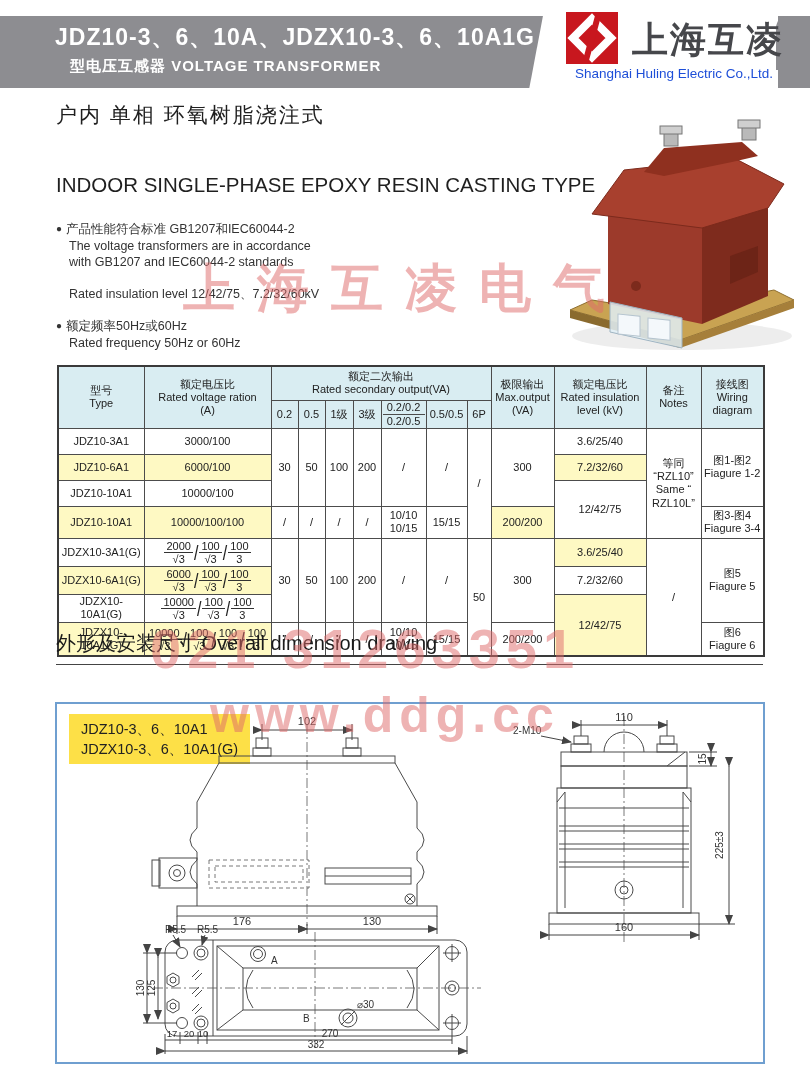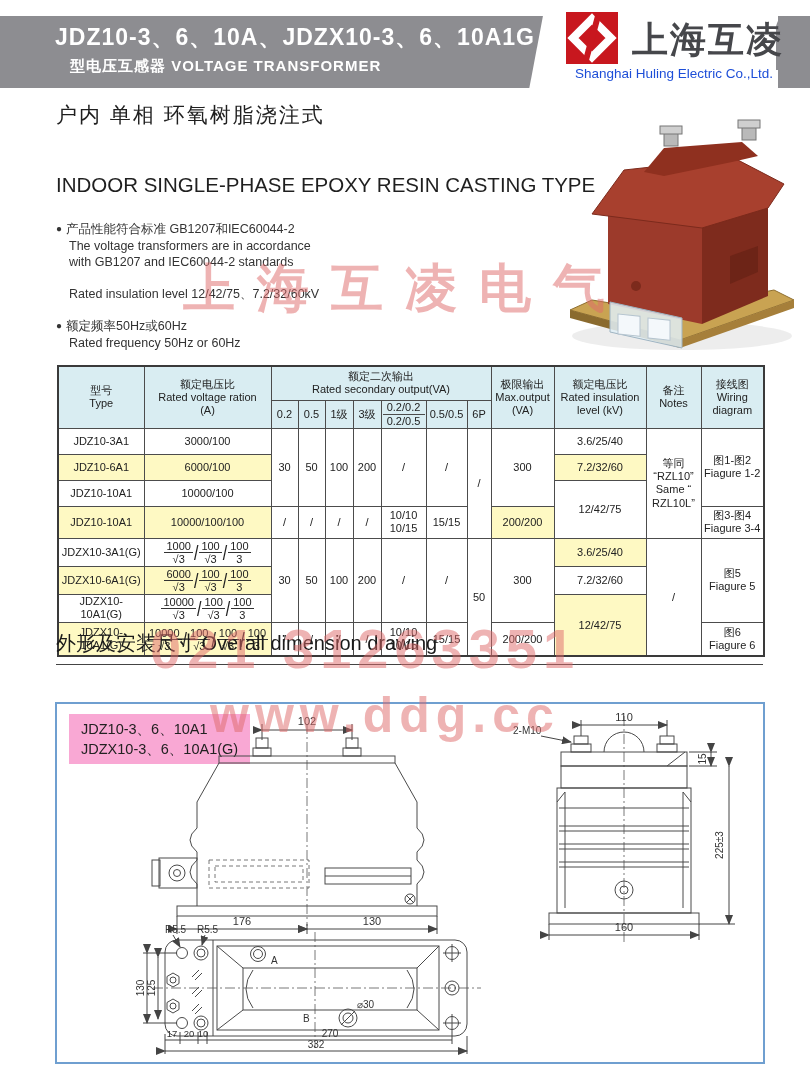--- a/index.html
+++ b/index.html
@@ -45,21 +45,21 @@
   .t .c{background:#fef9c3;}
   .divtop{border-top:1px solid #4c4c4c;}
   .frac{display:inline-block;vertical-align:middle;text-align:center;}
   .fn{display:block;border-bottom:1px solid #333;padding:0 2px;line-height:12px;}
   .fd{display:block;line-height:12px;}
   .fsep{display:inline-block;vertical-align:middle;font-size:16px;margin:0 1px;transform:scaleY(1.3);}
   .fsep::before{content:"/";}
 
   
   .dbox{position:absolute;left:55px;top:702px;width:706px;height:358px;border:2px solid #6f9fd0;background:#fff;}
-  .dlabel{position:absolute;left:12px;top:10px;background:#f9a8d4;padding:5px 12px;font-size:14.5px;line-height:20px;color:#222;}
+  .dlabel{position:absolute;left:12px;top:10px;background:#fde047;padding:5px 12px;font-size:14.5px;line-height:20px;color:#222;}
   svg text{font-family:"Liberation Sans",sans-serif;fill:#333;}
   .ln{stroke:#4a4a4a;stroke-width:1;fill:none;}
   .dim{stroke:#444;stroke-width:1;fill:none;}
   .cl{stroke:#555;stroke-width:.8;fill:none;stroke-dasharray:10 3 2 3;}
   .hid{stroke:#555;stroke-width:.8;fill:none;stroke-dasharray:4 3;}
 </style>
 </head>
 <body>
 
 <div class="page">
@@ -241,21 +241,21 @@
       <td class="c">200/200</td>
       <td>
             <div>图3-图4</div>
             <div>Fiagure 3-4</div>
           </td>
     </tr>
 
     <tr style="height:28px">
       <td>JDZX10-3A1(G)</td>
       <td>
-        <span class="frac"><span class="fn">1000</span><span class="fd">√3</span></span><span class="fsep"></span><span class="frac"><span class="fn">100</span><span class="fd">√3</span></span><span class="fsep"></span><span class="frac"><span class="fn">100</span><span class="fd">3</span></span></td>
+        <span class="frac"><span class="fn">2000</span><span class="fd">√3</span></span><span class="fsep"></span><span class="frac"><span class="fn">100</span><span class="fd">√3</span></span><span class="fsep"></span><span class="frac"><span class="fn">100</span><span class="fd">3</span></span></td>
       <td rowspan="3">30</td>
       <td rowspan="3">50</td>
       <td rowspan="3">100</td>
       <td rowspan="3">200</td>
       <td rowspan="3">/</td>
       <td rowspan="3">/</td>
       <td rowspan="4">50</td>
       <td rowspan="3">300</td>
       <td class="c">3.6/25/40</td>
       <td rowspan="4">/</td>

